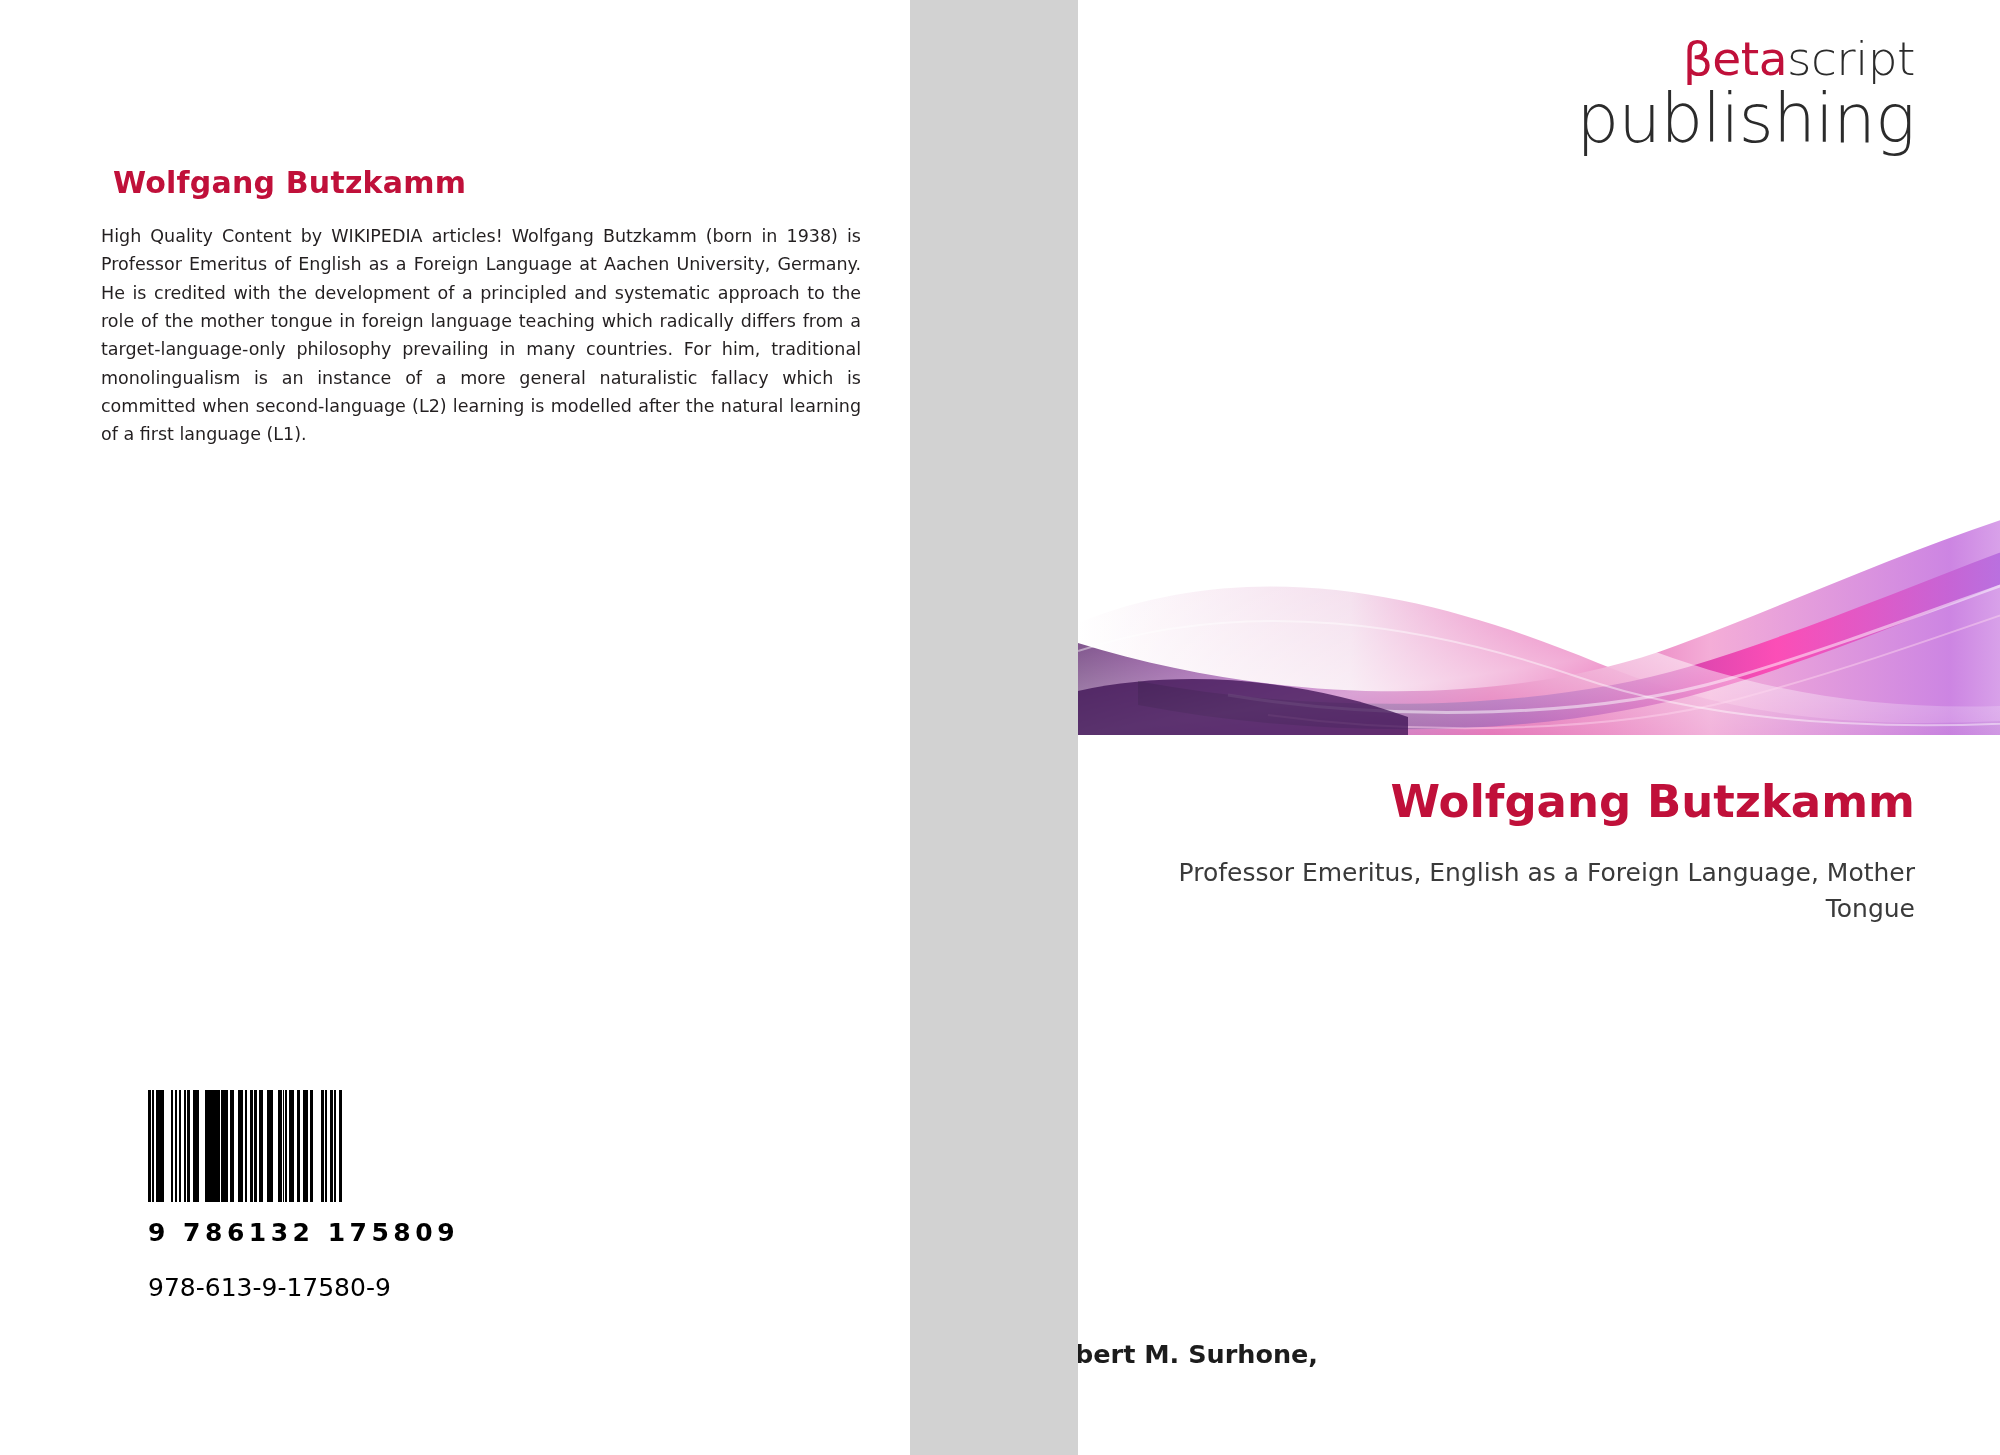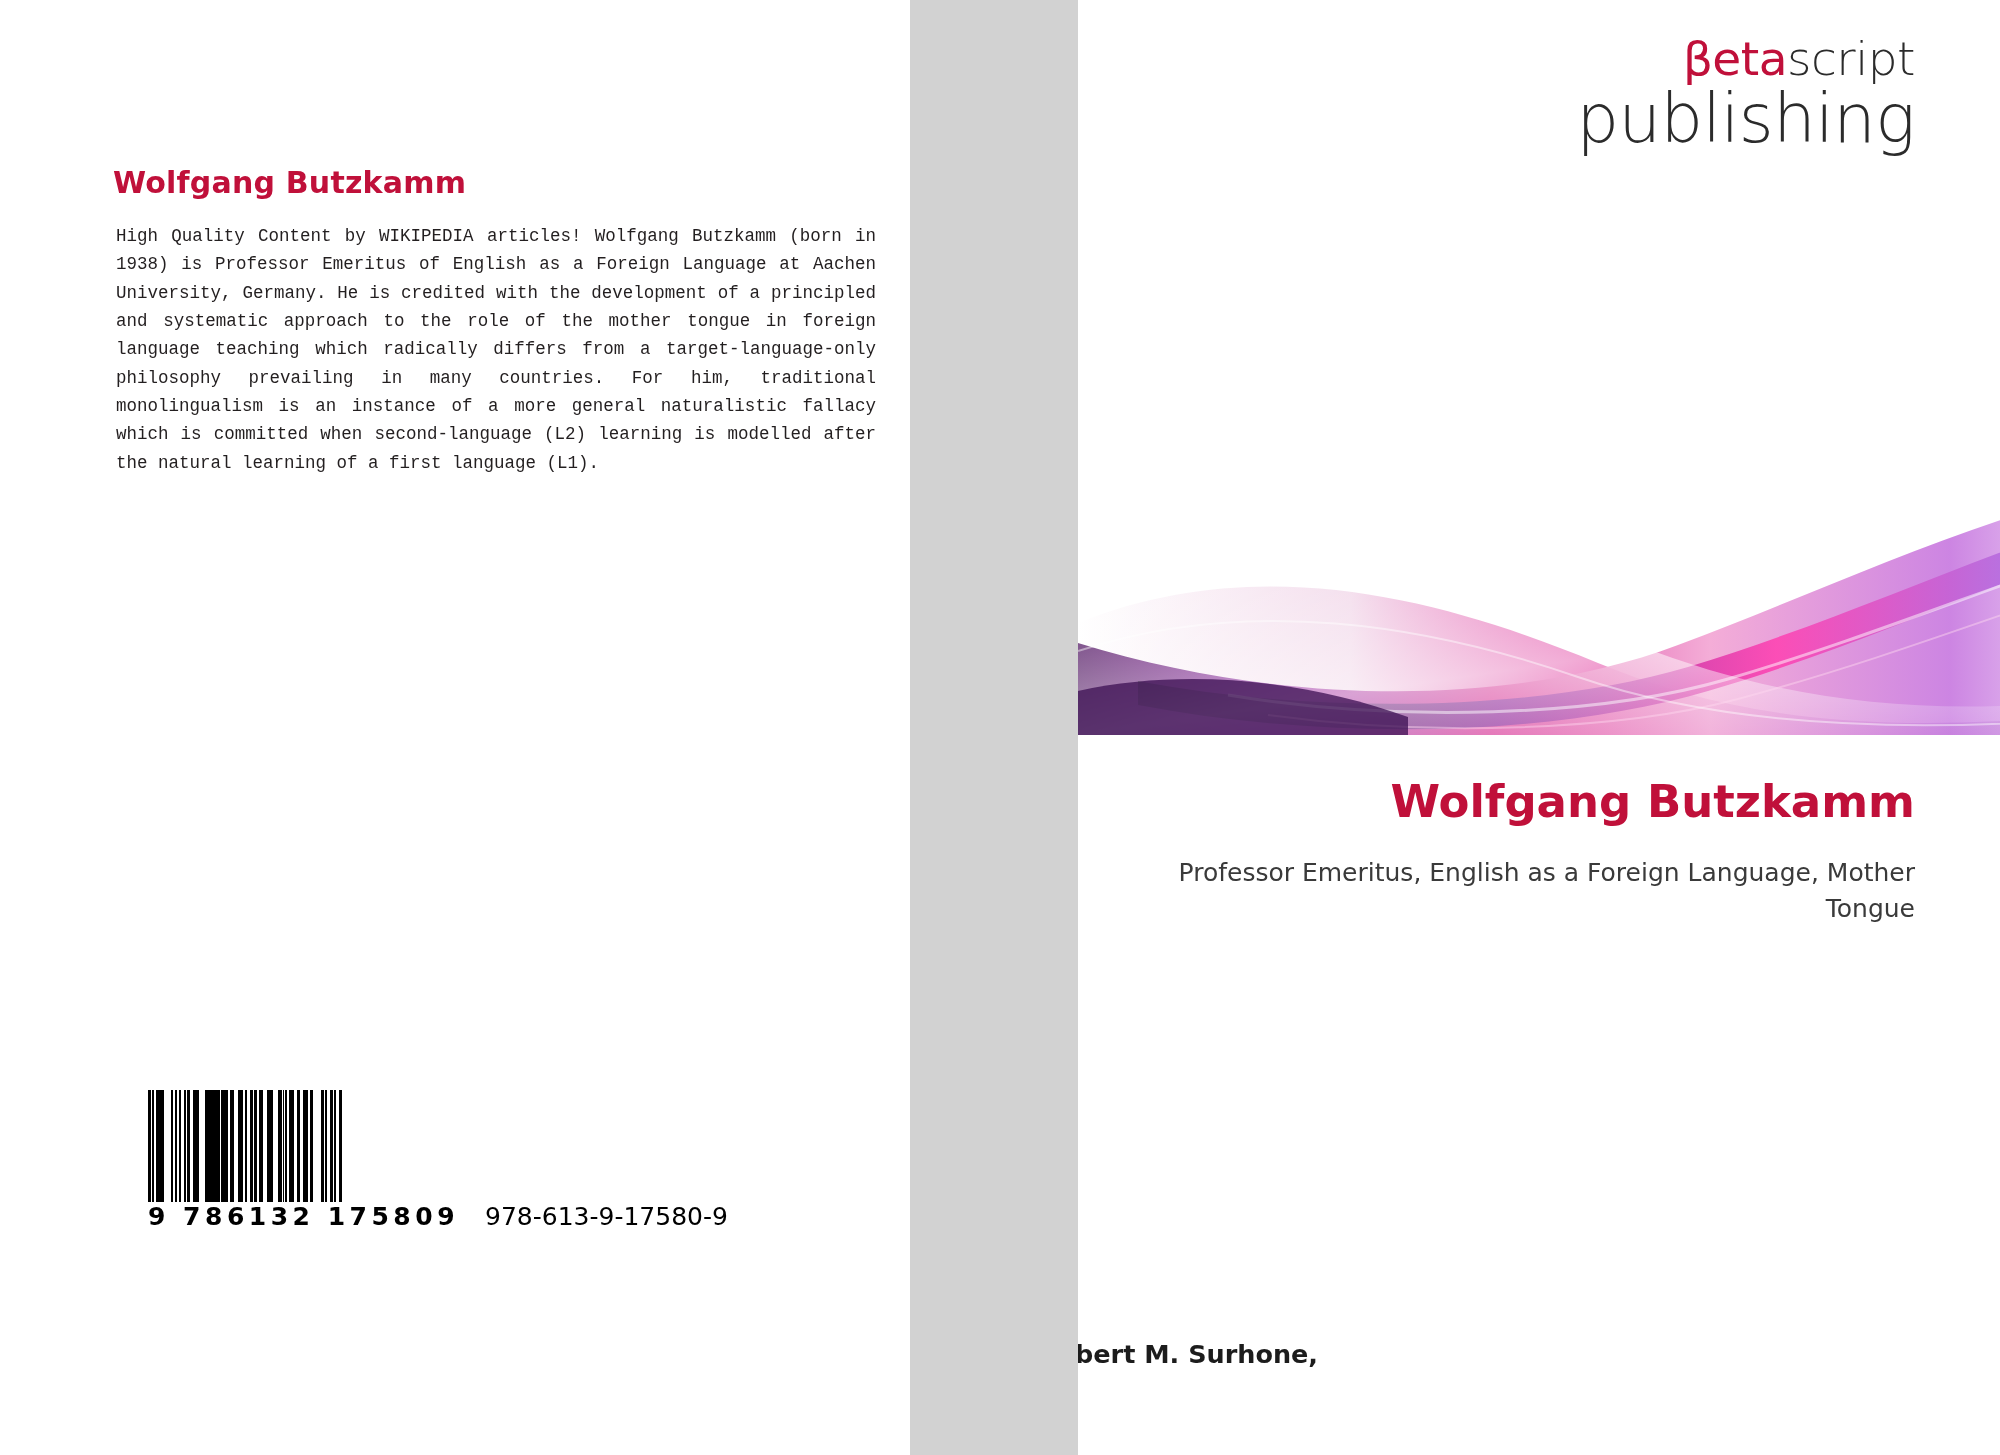--- a/index.html
+++ b/index.html
@@ -34,28 +34,27 @@
     left: 113px;
     top: 165px;
     width: 760px;
     font-size: 30px;
     font-weight: bold;
     color: #c0103a;
     letter-spacing: 0.2px;
   }
   .back-blurb {
     position: absolute;
-    left: 116px;
+    left: 101px;
     top: 222px;
     width: 760px;
     font-size: 17.5px;
     line-height: 1.62;
     color: #231f20;
     text-align: justify;
-    font-family: Liberation Mono, monospace;
   }
 
   
   .barcode-block {
     position: absolute;
     left: 148px;
     top: 1090px;
     width: 700px;
   }
   .barcode-bars {
@@ -64,24 +63,25 @@
     display: flex;
     align-items: stretch;
     gap: 0;
   }
   .barcode-bars i {
     display: block;
     background: #000;
     height: 100%;
   }
   .barcode-row {
-    margin-top: 0;
+    margin-top: 16px;
     display: flex;
     align-items: baseline;
     gap: 26px;
+    flex-direction: column;
   }
   .barcode-digits {
     font-family: "DejaVu Sans", "Liberation Sans", sans-serif;
     font-size: 25px;
     letter-spacing: 4.5px;
     font-weight: 600;
     color: #000;
     white-space: nowrap;
   }
   .isbn-text {

